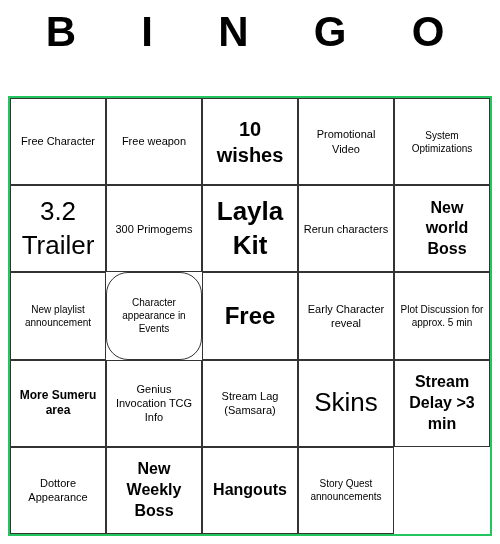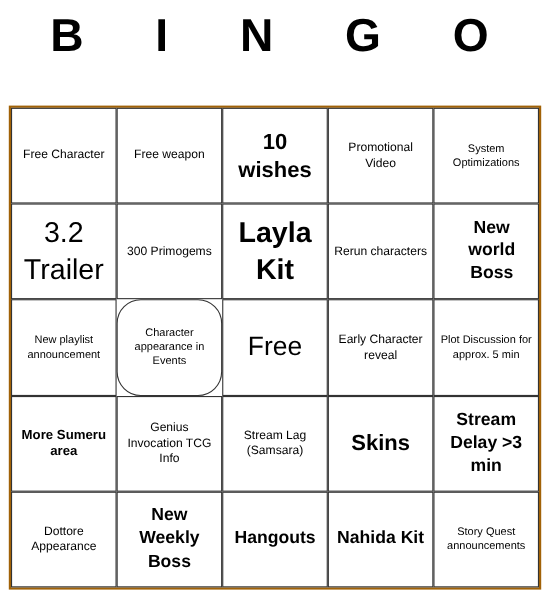--- a/index.html
+++ b/index.html
@@ -22,21 +22,21 @@
       font-weight: bold;
       margin-bottom: 4px;
       letter-spacing: 10px;
       padding: 0 10px;
     }
     .bingo-grid {
       display: grid;
       grid-template-columns: repeat(5, 1fr);
       grid-template-rows: repeat(5, 1fr);
       width: 100%;
-      border: 2px solid #a16207;
+      border: 2px solid #22c55e;
       flex: 1;
       margin-top: 36px;
     }
     .cell {
       border: 1px solid #333;
       display: flex;
       align-items: center;
       justify-content: center;
       text-align: center;
       padding: 4px;
@@ -66,26 +66,25 @@
     <div class="cell" style="font-size: 20px; font-weight: bold;">10 wishes</div>
     <div class="cell">Promotional Video</div>
     <div class="cell" style="font-size: 10px;">System Optimizations</div>
     <div class="cell large-text" style="font-size: 26px; font-weight: normal;">3.2 Trailer</div>
     <div class="cell">300 Primogems</div>
     <div class="cell large-text" style="font-size: 26px; font-weight: bold;">Layla Kit</div>
     <div class="cell">Rerun characters</div>
     <div class="cell" style="font-size: 16px; font-weight: bold; padding-left: 14px;">New world Boss</div>
     <div class="cell" style="font-size: 10px;">New playlist announcement</div>
     <div class="cell" style="font-size: 10px; border-radius: 22px;">Character appearance in Events</div>
-    <div class="cell" style="font-size: 24px; font-weight: normal;">Free</div>
+    <div class="cell" style="font-size: 24px; font-weight: bold;">Free</div>
     <div class="cell">Early Character reveal</div>
     <div class="cell" style="font-size: 10px;">Plot Discussion for approx. 5 min</div>
     <div class="cell" style="font-size: 12px; font-weight: bold;">More Sumeru area</div>
     <div class="cell">Genius Invocation TCG Info</div>
     <div class="cell">Stream Lag (Samsara)</div>
-    <div class="cell large-text" style="font-size: 20px; font-weight: bold; text-align: center;">Skins</div>
+    <div class="cell large-text" style="font-size: 26px; font-weight: normal; text-align: center;">Skins</div>
     <div class="cell" style="font-size: 16px; font-weight: bold;">Stream Delay &gt;3 min</div>
     <div class="cell">Dottore Appearance</div>
     <div class="cell" style="font-size: 16px; font-weight: bold;">New Weekly Boss</div>
     <div class="cell" style="font-size: 16px; font-weight: bold;">Hangouts</div>
-    <div class="cell" style="font-size: 16px; font-weight: bold;">Nahida Kit</div>
     <div class="cell" style="font-size: 10px;">Story Quest announcements</div>
   </div>
 
 </body></html>

